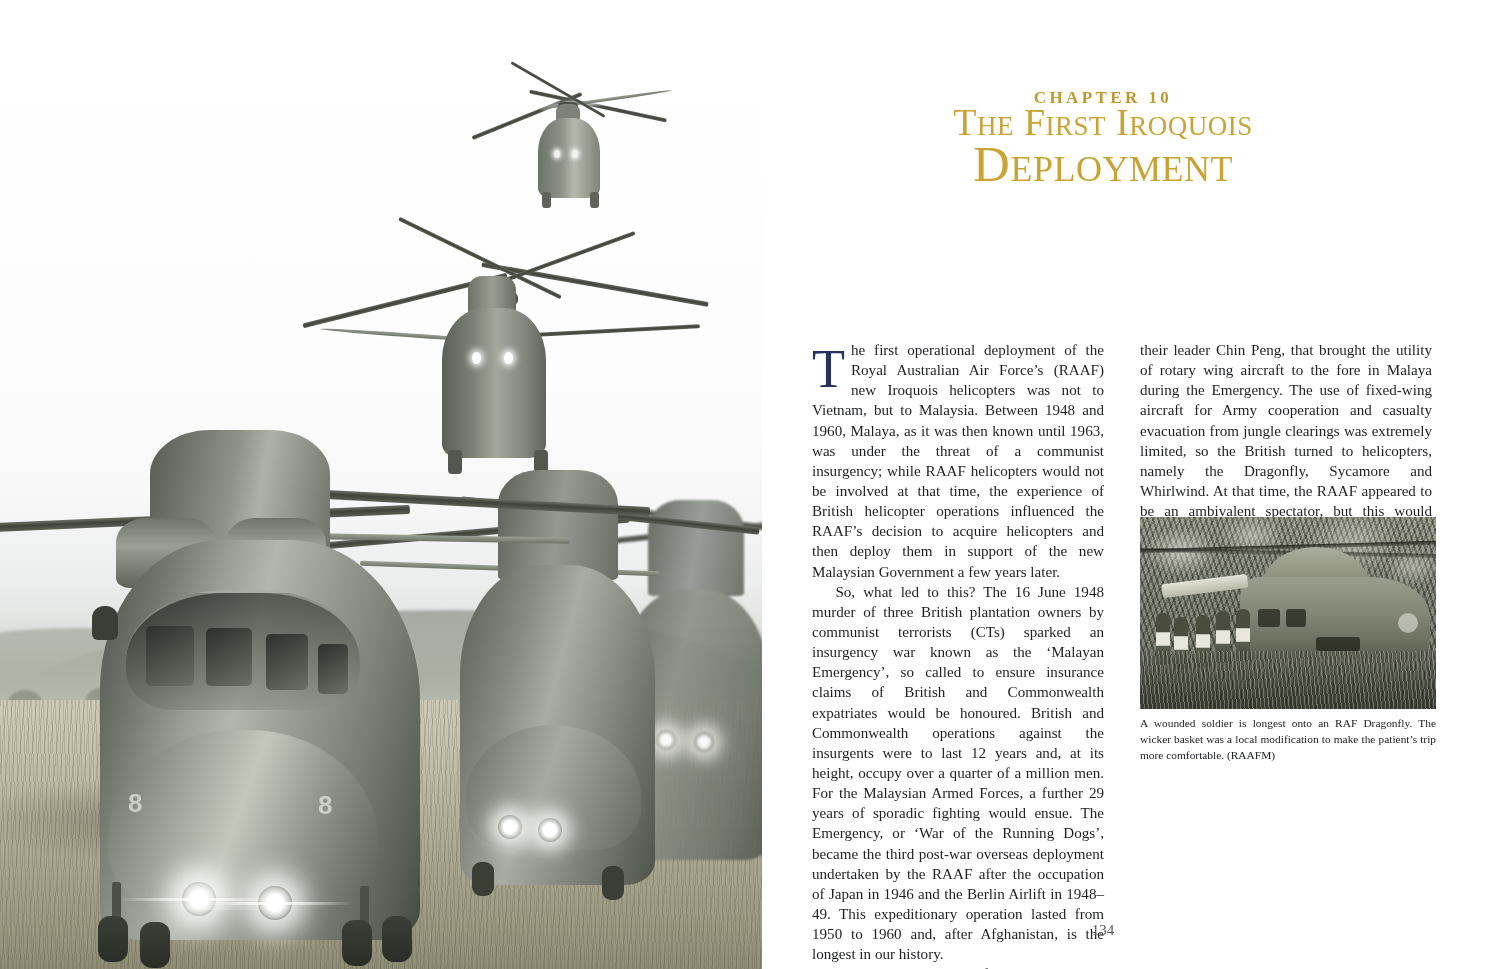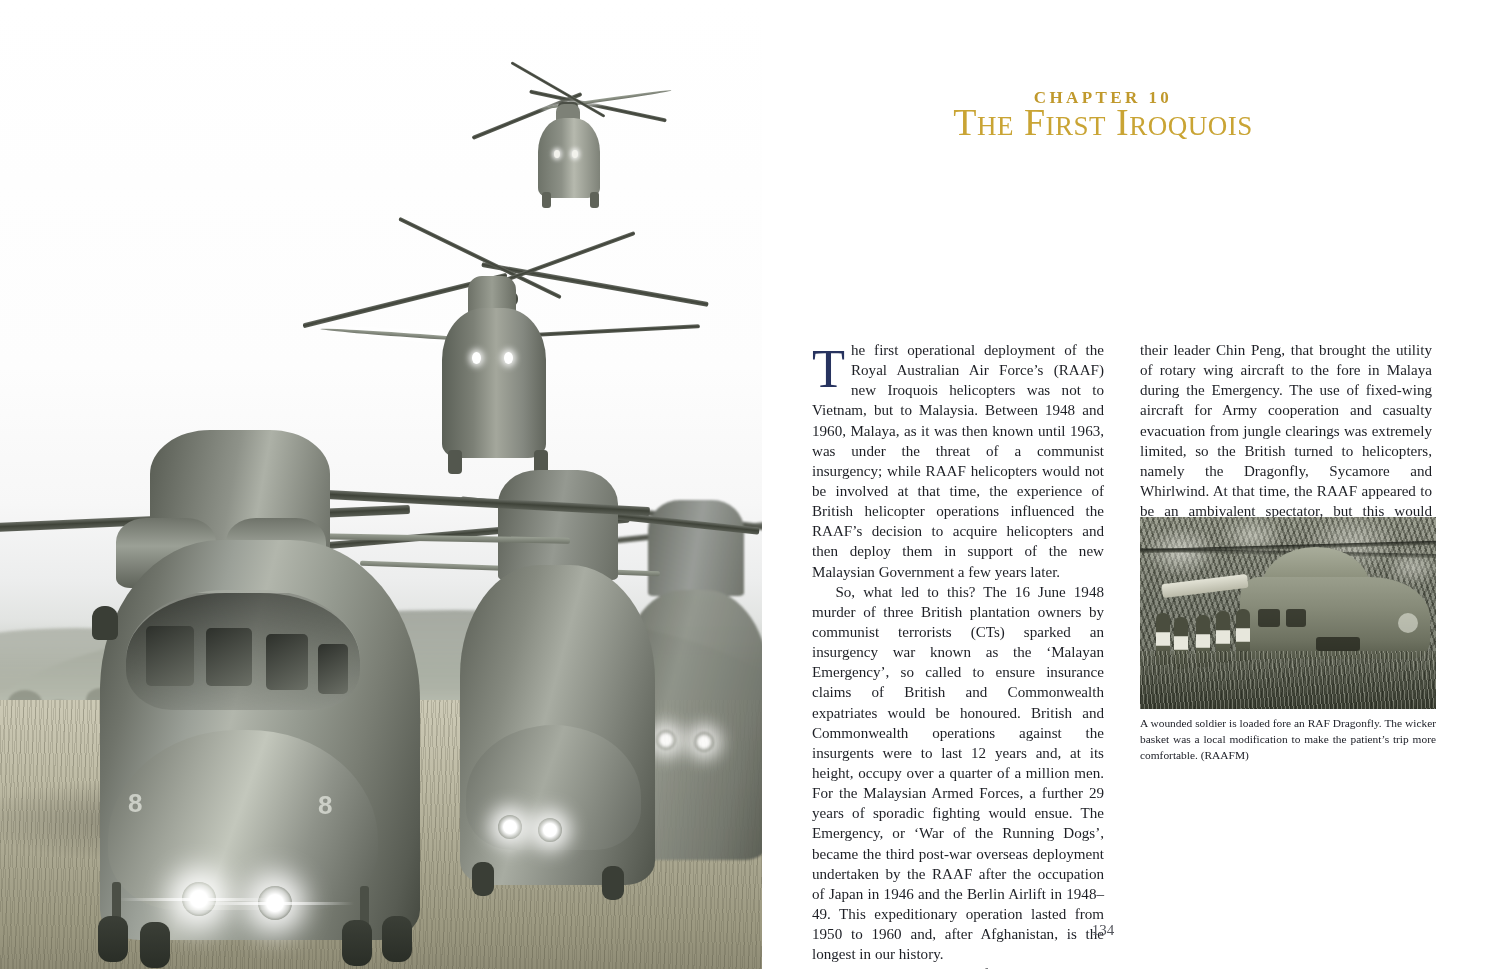--- a/index.html
+++ b/index.html
@@ -564,20 +564,21 @@
 
 
   </div>
 
   <div class="page-right">
 
     <div class="chapter-label">CHAPTER 10</div>
 
     <div class="chapter-title">
       <span class="l1">The First Iroquois</span>
+      <span class="l2">Deployment</span>
     </div>
 
 
     <div class="cols">
 
       <div class="col col-1">
         <p class="first"><span class="dropcap">T</span><span>he first operational deployment of the Royal Australian Air Force’s (RAAF) new Iroquois helicopters was not to Vietnam, but to Malaysia. Between 1948 and 1960, Malaya, as it was then known until 1963, was under the threat of a communist insurgency; while RAAF helicopters would not be involved at that time, the experience of British helicopter operations influenced the RAAF’s decision to acquire helicopters and then deploy them in support of the new Malaysian Government a few years later.</span></p>
         <p>So, what led to this? The 16 June 1948 murder of three British plantation owners by communist terrorists (CTs) sparked an insurgency war known as the ‘Malayan Emergency’, so called to ensure insurance claims of British and Commonwealth expatriates would be honoured. British and Commonwealth operations against the insurgents were to last 12 years and, at its height, occupy over a quarter of a million men. For the Malaysian Armed Forces, a further 29 years of sporadic fighting would ensue. The Emergency, or ‘War of the Running Dogs’, became the third post-war overseas deployment undertaken by the RAAF after the occupation of Japan in 1946 and the Berlin Airlift in 1948–49. This expeditionary operation lasted from 1950 to 1960 and, after Afghanistan, is the longest in our history.</p>
         <p>It was the nature of the jungle and mountainous terrain, and the elusive nature of the CTs under</p>
       </div>
@@ -601,19 +602,19 @@
         <div class="pr-window" style="left:258px; top:96px; width:20px; height:20px; border-radius:50%; background:rgba(235,236,226,.55);"></div>
         <div class="pr-stretcher"></div>
         <div class="pr-person" style="left:16px; top:96px;"></div>
         <div class="pr-person" style="left:34px; top:100px;"></div>
         <div class="pr-person" style="left:56px; top:98px;"></div>
         <div class="pr-person" style="left:76px; top:94px;"></div>
         <div class="pr-person" style="left:96px; top:92px;"></div>
         <div class="pr-grass"></div>
       </div>
 
-      <div class="photo-caption">A wounded soldier is loaded fore an RAF Dragonfly. The wicker basket was a local modification to make the patient’s trip more comfortable. (RAAFM)</div>
+      <div class="photo-caption">A wounded soldier is longest onto an RAF Dragonfly. The wicker basket was a local modification to make the patient’s trip more comfortable. (RAAFM)</div>
     </div>
 
     <div class="page-num-right">134</div>
   </div>
 
 </div>
 
 </body></html>

